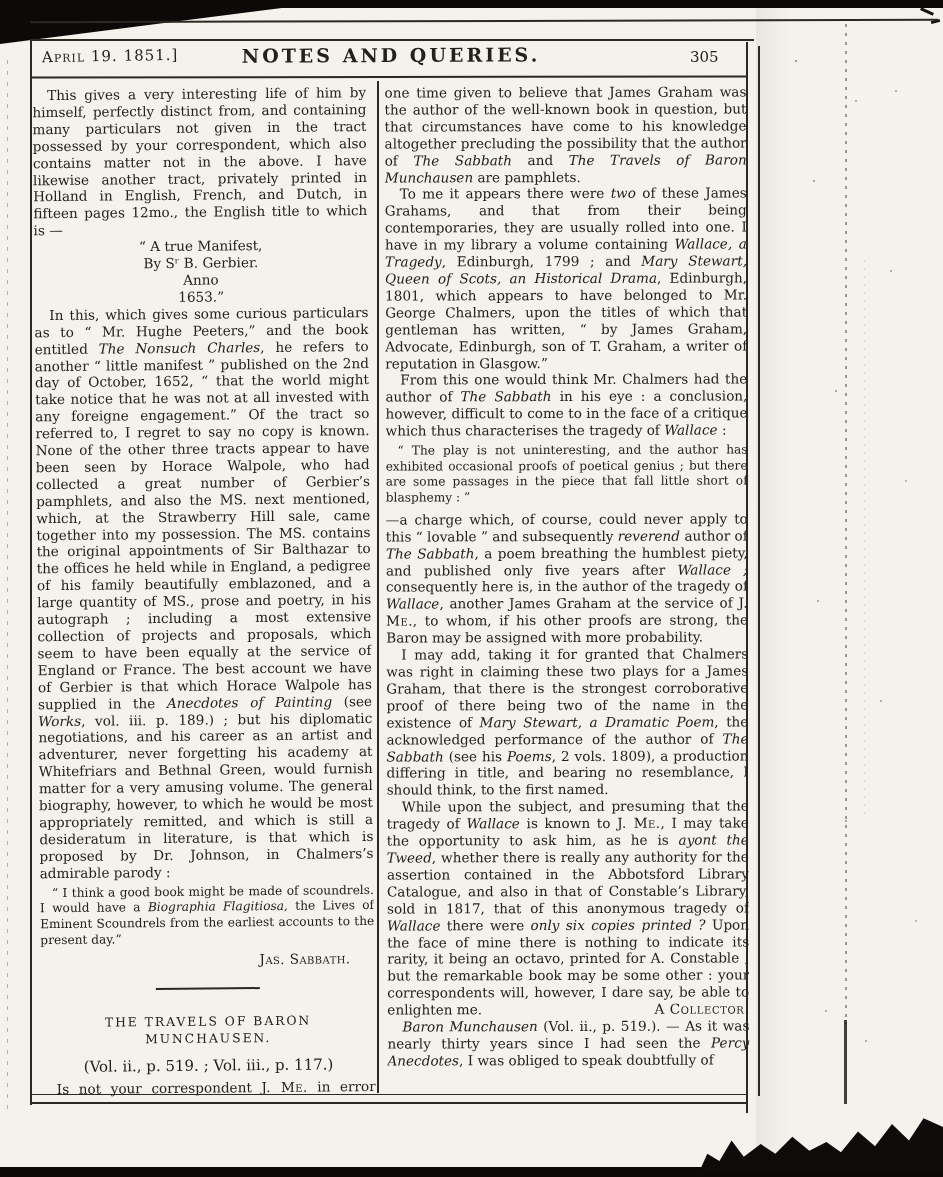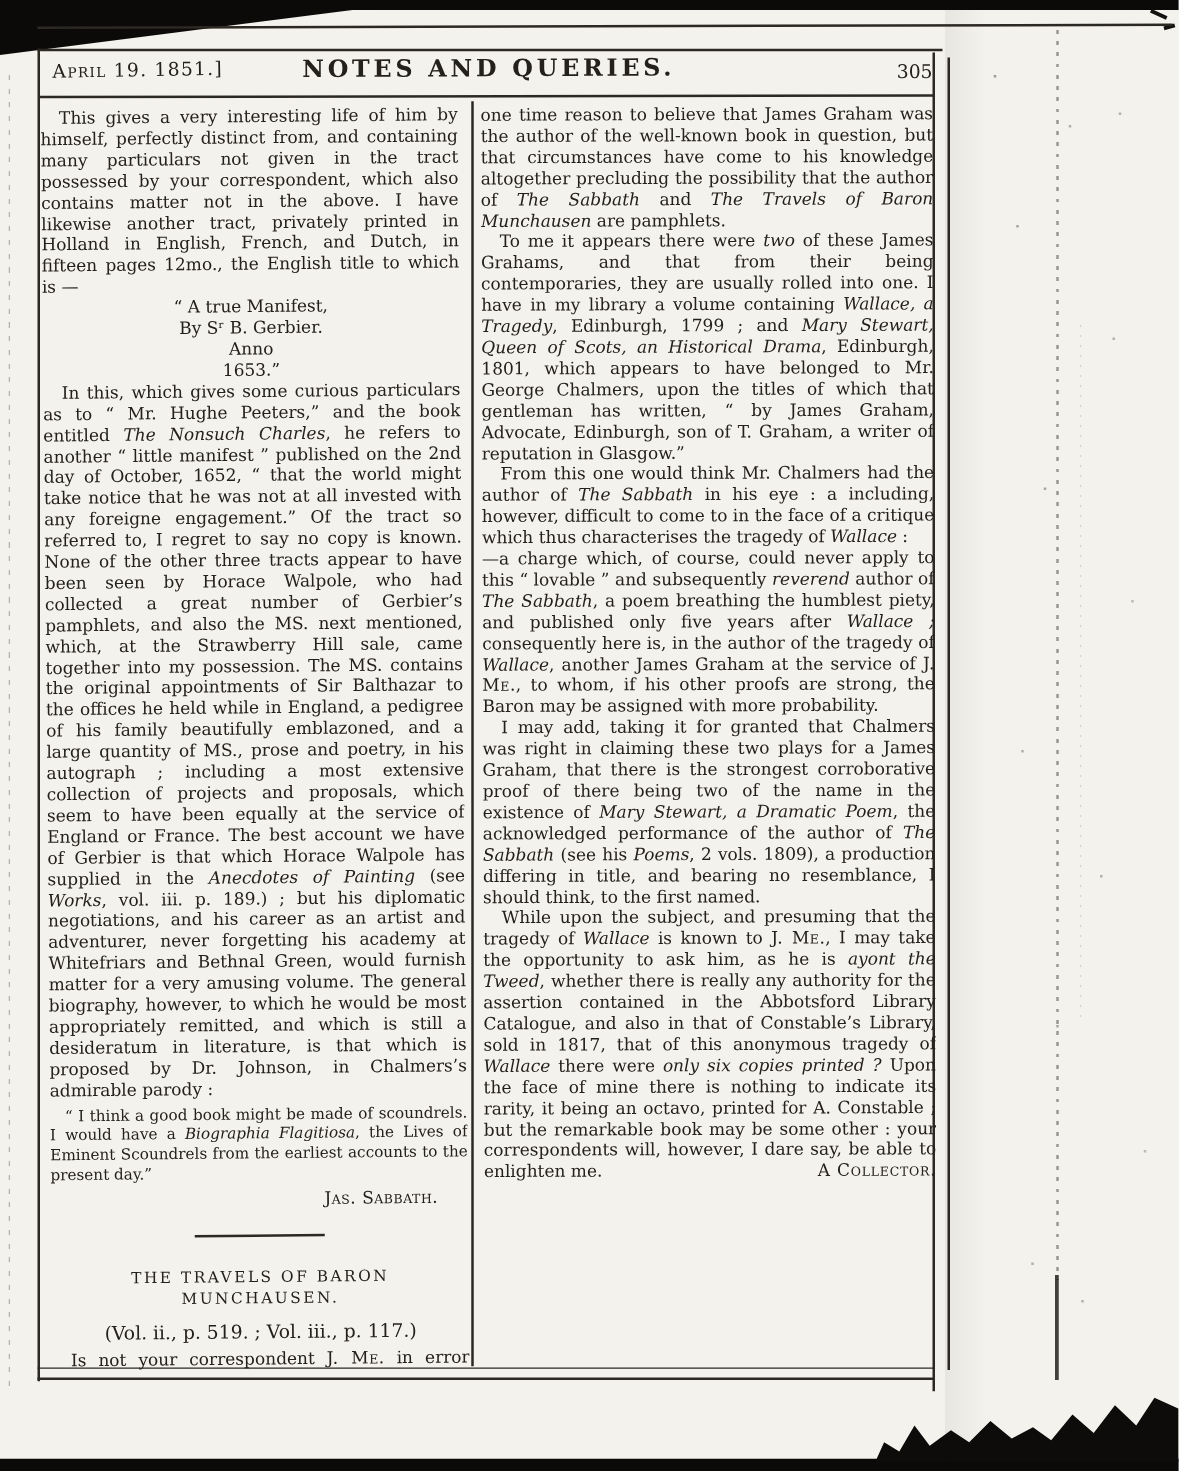--- a/index.html
+++ b/index.html
@@ -38,21 +38,21 @@
   .box-right2{left:758px;top:46px;width:2px;height:1050px;}
   .header-rule{left:32px;top:76px;width:716px;height:2px;transform:rotate(-.1deg);}
   .col-divider{left:377px;top:81px;width:2px;height:1012px;}
   .box-bottom1{left:30px;top:1094px;width:718px;height:1px;}
   .box-bottom2{left:30px;top:1102px;width:718px;height:2px;}
   
   .hdr-date{left:42px;top:47px;font-size:15px;font-variant:small-caps;letter-spacing:1px;
     transform:rotate(-1deg);}
   .hdr-title{left:30px;top:44px;width:722px;text-align:center;font-size:19px;font-weight:700;
     letter-spacing:3px;transform:rotate(-.25deg);}
-  .hdr-page{left:690px;top:48px;width:56px;text-align:right;font-size:15px;}
+  .hdr-page{left:690px;top:48px;width:56px;text-align:left;font-size:15px;}
   
   .col{position:absolute;top:84px;height:1010px;overflow:hidden;font-size:13.6px;
     line-height:16.9px;text-align:justify;}
   .col-left{left:36px;width:334px;transform:rotate(-.55deg);transform-origin:100% 40%;}
   .col-right{left:386px;width:362px;transform:rotate(-.18deg);}
   .para{text-indent:15px;}
   .para-flush{text-indent:0;}
   .quote{font-size:12.2px;line-height:15.7px;margin:4px 0 5px 0;text-indent:12px;}
   .verse{text-align:center;}
   .heading{text-align:center;font-size:12.3px;letter-spacing:2px;margin:0 0 10px 0;}
@@ -103,19 +103,21 @@
     </div>
     <div class="para"><span>In this, which gives some curious particulars as to “ Mr. Hughe Peeters,” and the book entitled </span><span class="it">The Nonsuch Charles</span><span>, he refers to another “ little manifest ” published on the 2nd day of October, 1652, “ that the world might take notice that he was not at all invested with any foreigne engagement.”  Of the tract so referred to, I regret to say no copy is known.  None of the other three tracts appear to have been seen by Horace Walpole, who had collected a great number of Gerbier’s pamphlets, and also the MS. next mentioned, which, at the Strawberry Hill sale, came together into my possession.  The MS. contains the original appointments of Sir Balthazar to the offices he held while in England, a pedigree of his family beautifully emblazoned, and a large quantity of MS., prose and poetry, in his autograph ; including a most extensive collection of projects and proposals, which seem to have been equally at the service of England or France.  The best account we have of Gerbier is that which Horace Walpole has supplied in the </span><span class="it">Anecdotes of Painting</span><span> (see </span><span class="it">Works</span><span>, vol. iii. p. 189.) ; but his diplomatic negotiations, and his career as an artist and adventurer, never forgetting his academy at Whitefriars and Bethnal Green, would furnish matter for a very amusing volume.  The general biography, however, to which he would be most appropriately remitted, and which is still a desideratum in literature, is that which is proposed by Dr. Johnson, in Chalmers’s admirable parody :</span></div>
     <div class="quote"><span>“ I think a good book might be made of scoundrels. I would have a </span><span class="it">Biographia Flagitiosa</span><span>, the Lives of Eminent Scoundrels from the earliest accounts to the present day.”</span></div>
     <div class="signature"><span class="sc">Jas. Sabbath.</span></div>
     <div class="sep-rule"></div>
     <div class="heading">THE TRAVELS OF BARON MUNCHAUSEN.</div>
     <div class="subheading">(Vol. ii., p. 519. ; Vol. iii., p. 117.)</div>
     <div class="para"><span>Is not your correspondent </span><span class="sc">J. Me.</span><span> in error when he says the original travels of the Baron were written to ridicule Bruce ?  I think this will only apply to the second volume, or “ Sequel,” seeing that there exists an edition of </span></div>
   </div>
 <div class="col col-right">
-    <div class="para-flush"><span>one time reason to believe that James Graham was the author of the well-known book in question, but that circumstances have come to his knowledge altogether precluding the possibility that the author of </span><span class="it">The Sabbath</span><span> and </span><span class="it">The Travels of Baron Munchausen</span><span> are pamphlets.</span></div>
+    <div class="para-flush"><span>one time given to believe that James Graham was the author of the well-known book in question, but that circumstances have come to his knowledge altogether precluding the possibility that the author of </span><span class="it">The Sabbath</span><span> and </span><span class="it">The Travels of Baron Munchausen</span><span> are pamphlets.</span></div>
     <div class="para"><span>To me it appears there were </span><span class="it">two</span><span> of these James Grahams, and that from their being contemporaries, they are usually rolled into one.  I have in my library a volume containing </span><span class="it">Wallace, a Tragedy</span><span>, Edinburgh, 1799 ; and </span><span class="it">Mary Stewart, Queen of Scots, an Historical Drama</span><span>, Edinburgh, 1801, which appears to have belonged to Mr. George Chalmers, upon the titles of which that gentleman has written, “ by James Graham, Advocate, Edinburgh, son of T. Graham, a writer of reputation in Glasgow.”</span></div>
-    <div class="para"><span>From this one would think Mr. Chalmers had the author of </span><span class="it">The Sabbath</span><span> in his eye : a including, however, difficult to come to in the face of a critique which thus characterises the tragedy of </span><span class="it">Wallace</span><span> :</span></div>
+    <div class="para"><span>From this one would think Mr. Chalmers had the author of </span><span class="it">The Sabbath</span><span> in his eye : a conclusion, however, difficult to come to in the face of a critique which thus characterises the tragedy of </span><span class="it">Wallace</span><span> :</span></div>
+    <div class="quote"><span>“ The play is not uninteresting, and the author has exhibited occasional proofs of poetical genius ; but there are some passages in the piece that fall little short of blasphemy : ”</span></div>
     <div class="para-flush"><span>—a charge which, of course, could never apply to this “ lovable ” and subsequently </span><span class="it">reverend</span><span> author of </span><span class="it">The Sabbath</span><span>, a poem breathing the humblest piety, and published only five years after </span><span class="it">Wallace ;</span><span> consequently here is, in the author of the tragedy of </span><span class="it">Wallace</span><span>, another James Graham at the service of </span><span class="sc">J. Me.</span><span>, to whom, if his other proofs are strong, the Baron may be assigned with more probability.</span></div>
     <div class="para"><span>I may add, taking it for granted that Chalmers was right in claiming these two plays for a James Graham, that there is the strongest corroborative proof of there being two of the name in the existence of </span><span class="it">Mary Stewart, a Dramatic Poem</span><span>, the acknowledged performance of the author of </span><span class="it">The Sabbath</span><span> (see his </span><span class="it">Poems</span><span>, 2 vols. 1809), a production differing in title, and bearing no resemblance, I should think, to the first named.</span></div>
     <div class="para"><span>While upon the subject, and presuming that the tragedy of </span><span class="it">Wallace</span><span> is known to </span><span class="sc">J. Me.</span><span>, I may take the opportunity to ask him, as he is </span><span class="it">ayont the Tweed</span><span>, whether there is really any authority for the assertion contained in the Abbotsford Library Catalogue, and also in that of Constable’s Library, sold in 1817, that of this anonymous tragedy of </span><span class="it">Wallace</span><span> there were </span><span class="it">only six copies printed ?</span><span>  Upon the face of mine there is nothing to indicate its rarity, it being an octavo, printed for A. Constable ; but the remarkable book may be some other : your correspondents will, however, I dare say, be able to enlighten me.</span><span class="sc sig-inline">A Collector.</span></div>
+    <div class="para"><span class="it">Baron Munchausen</span><span> (Vol. ii., p. 519.). — As it was nearly thirty years since I had seen the </span><span class="it">Percy Anecdotes</span><span>, I was obliged to speak doubtfully of</span></div>
   </div>
 
 </body></html>

